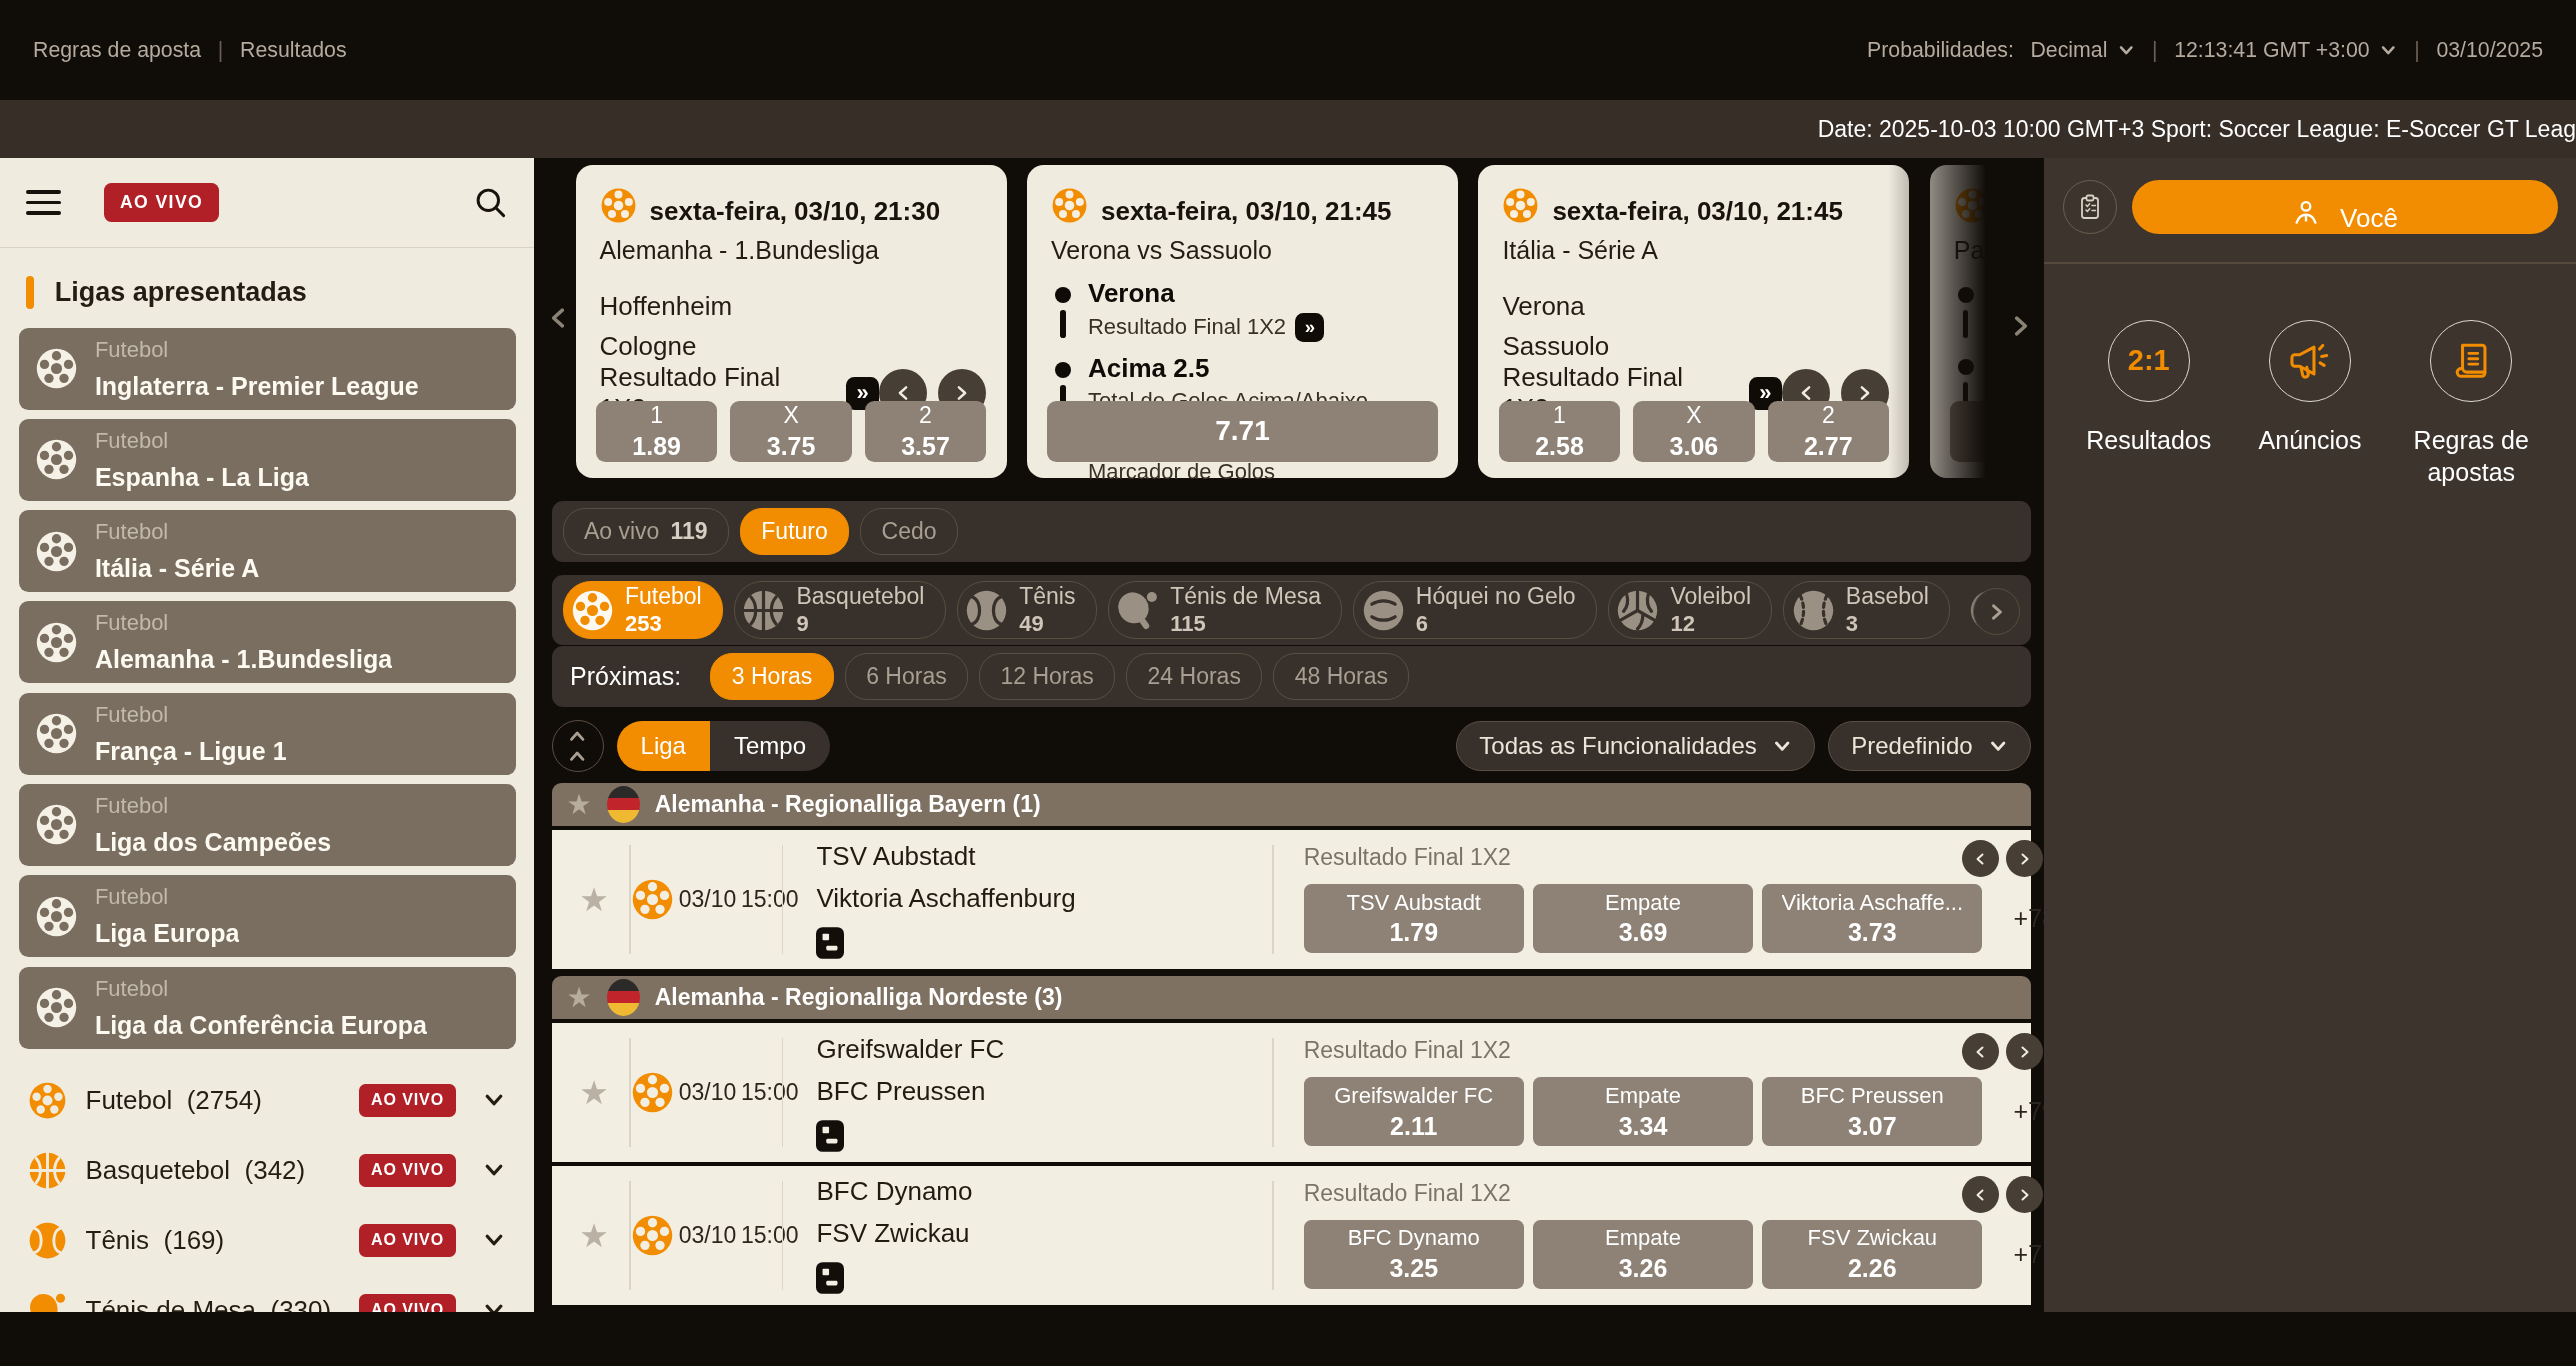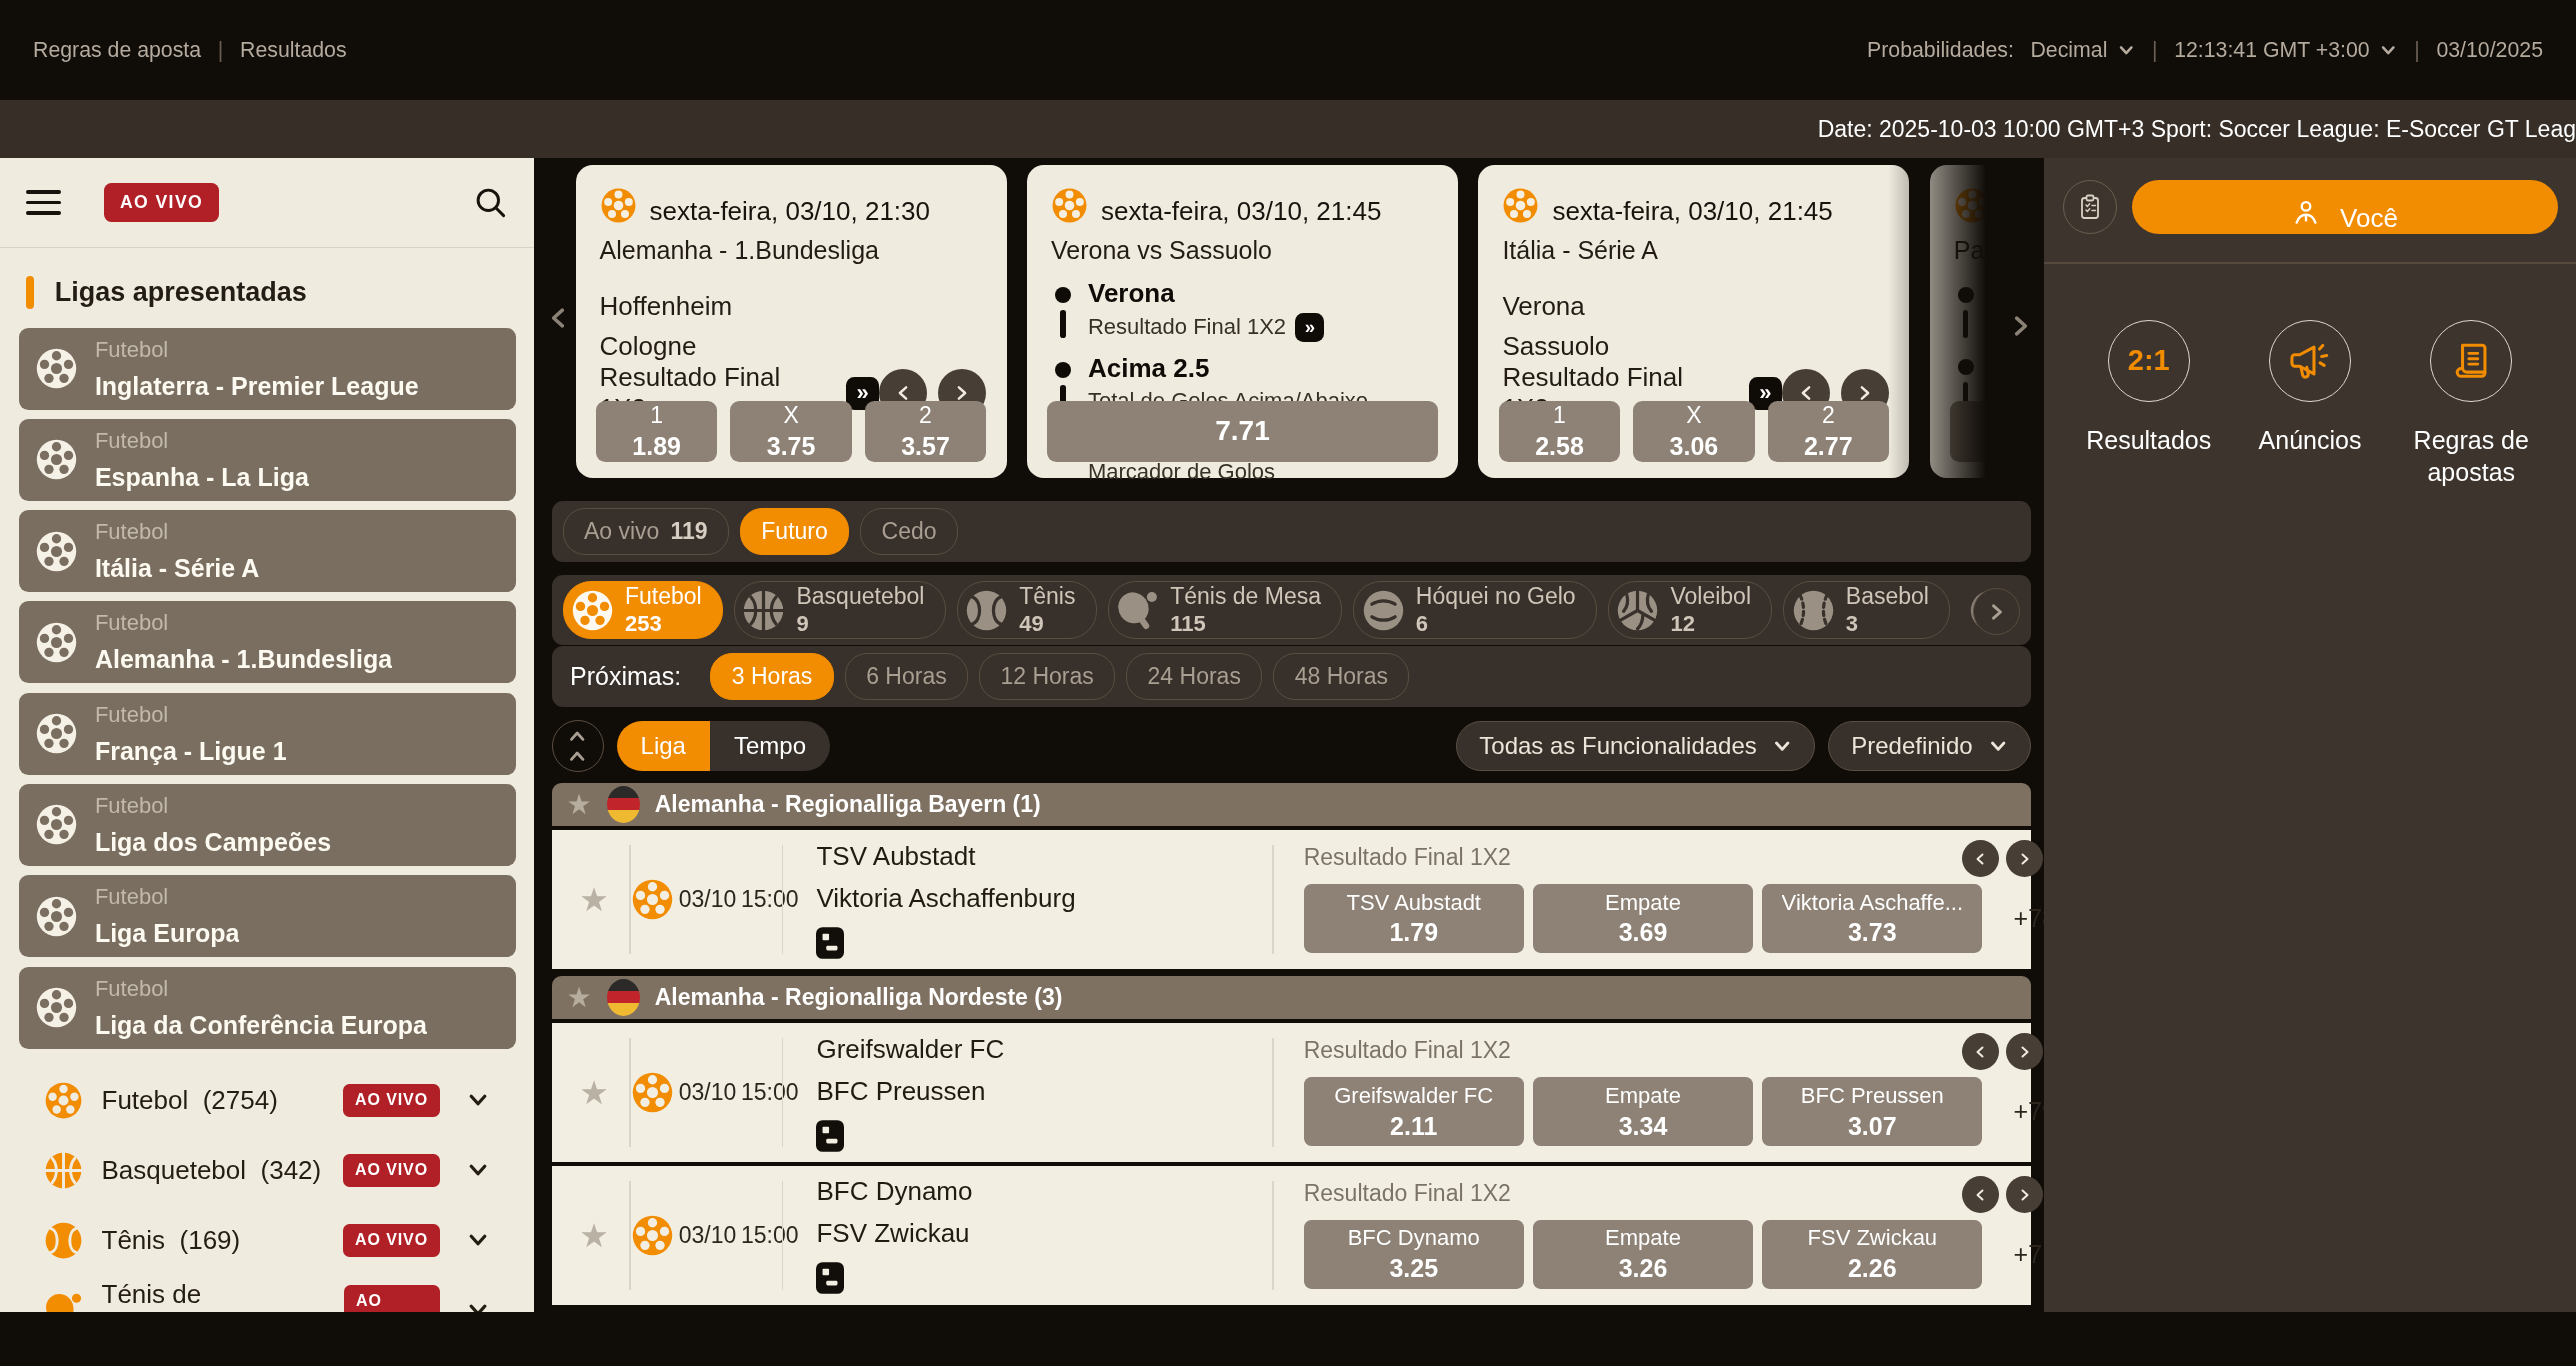--- a/index.html
+++ b/index.html
@@ -27,36 +27,36 @@
   .side-search{margin-left:auto;cursor:pointer;display:flex;}
   .side-title-row{display:flex;align-items:center;margin:28px 0 18.5px 26px;}
   .title-bar{width:8.3px;height:33px;border-radius:4.6px;background:#f28c00;}
   .side-title{margin-left:20.4px;font-size:27px;color:#231d15;font-weight:bold;}
   .league-card{height:82px;margin:0 18.5px 9.3px 18.5px;background:#7a6e60;border-radius:9.3px;
                display:flex;align-items:center;padding:0 16.7px;cursor:pointer;}
   .league-texts{margin-left:16.7px;overflow:hidden;white-space:nowrap;}
   .league-sport{font-size:22px;color:#c2b9ab;}
   .league-name{font-size:25px;color:#fdfaf2;font-weight:bold;margin-top:9px;}
   .sports-list{margin-top:16.7px;}
-  .sport-row{height:70px;display:flex;align-items:center;padding:0 44px;cursor:pointer;}
+  .sport-row{height:70px;display:flex;align-items:center;padding:0 28px;cursor:pointer;}
   .sport-name{font-size:26px;color:#241d14;margin-left:18.5px;}
   .sport-live{margin-left:auto;background:#b12026;color:#fff;font-size:16px;font-weight:bold;
               letter-spacing:0.9px;padding:7.4px 12px;border-radius:6.5px;}
   .sport-chev{margin-left:26px;display:flex;}
   
   .main{flex:1;position:relative;padding:7.4px 13px 0 17.6px;overflow:hidden;}
   .carousel{position:relative;display:flex;gap:20.4px;height:321px;padding-left:24px;}
   .car-prev{position:absolute;left:-7.4px;top:139px;display:flex;}
   .car-next{position:absolute;right:-3.7px;top:147px;display:flex;z-index:5;}
   .car-fade{position:absolute;top:-3.7px;right:-15px;width:158px;height:326px;z-index:4;
             background:linear-gradient(90deg,rgba(16,12,8,0),#100c08 62%);pointer-events:none;}
   .card{width:431px;min-width:431px;height:313px;background:#f0ebdf;border-radius:16.7px;
         padding:18.5px 24px;box-sizing:border-box;position:relative;}
   .card-head{display:flex;align-items:center;gap:13px;}
-  .card-date{font-size:26px;color:#18130d;font-weight:normal;margin-top:12px;}
+  .card-date{font-size:26px;color:#18130d;font-weight:bold;margin-top:12px;}
   .card-league,.card-title{font-size:25px;color:#221c14;margin-top:9.3px;}
   .card-teams{margin-top:26px;font-size:26px;color:#221c14;}
   .card-teams div{margin-top:9.3px;}
   .card-market-row{position:absolute;left:24px;right:20.4px;top:197px;display:flex;align-items:center;}
   .market-label{font-size:26px;color:#221c14;}
   .ff-icon{margin-left:13px;width:33px;height:33px;background:#0f0b07;border-radius:8.3px;color:#fff;
            display:flex;align-items:center;justify-content:center;font-size:22px;font-weight:bold;flex:none;cursor:pointer;}
   .ff-icon.small{width:29px;height:29px;font-size:18.5px;margin-left:9.3px;}
   .nav-circles{margin-left:auto;display:flex;gap:11px;}
   .nav-circle{width:48px;height:48px;border-radius:50%;background:#473e36;display:flex;

